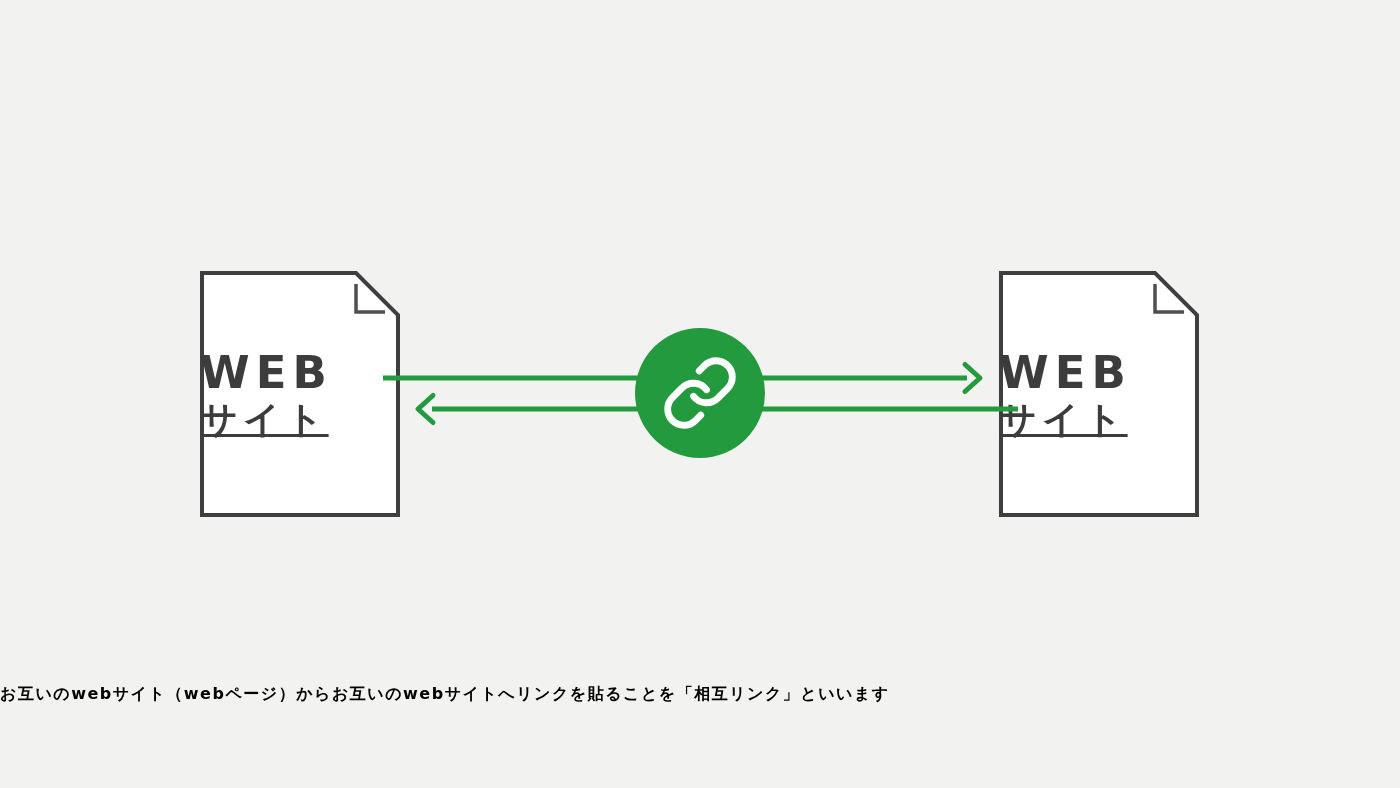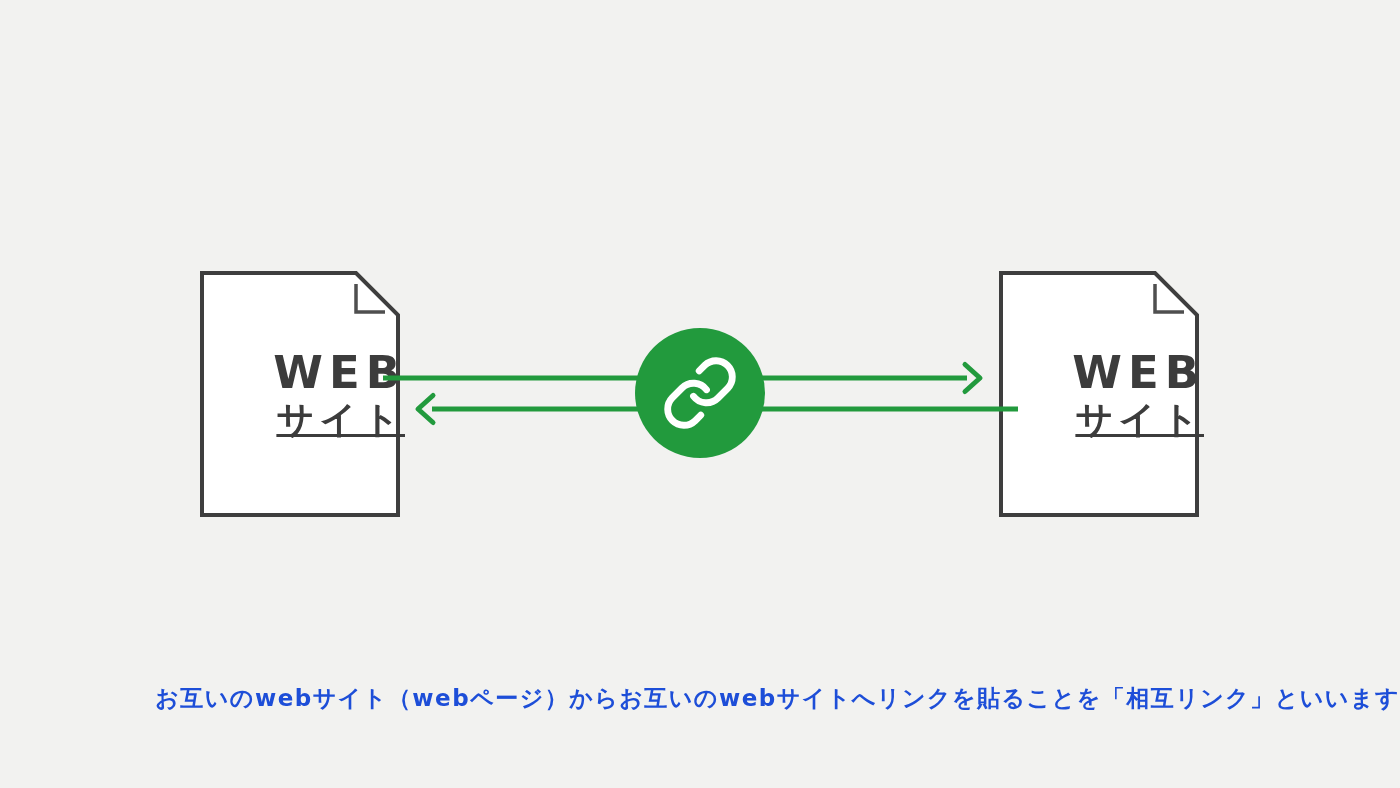--- a/index.html
+++ b/index.html
@@ -28,21 +28,21 @@
   .doc svg {
     position: absolute;
     inset: 0;
     display: block;
   }
   .doc-labels {
     position: absolute;
     inset: 0;
     display: flex;
     flex-direction: column;
-    align-items: flex-end;
+    align-items: flex-start;
     justify-content: center;
     padding-top: 0;
     gap: 6px;
   }
   .doc-line1 {
     font-size: 45px;
     font-weight: 600;
     letter-spacing: 6px;
     margin-right: -6px;
     color: #3c3c3c;
@@ -64,25 +64,25 @@
     inset: 0;
     pointer-events: none;
   }
 
   
   .caption {
     position: absolute;
     left: 0;
     right: 0;
     top: 684px;
-    text-align: right;
-    font-size: 23px;
+    text-align: left;
+    font-size: 16px;
     font-weight: bold;
     letter-spacing: 1.5px;
-    color: #1d4ed8;
+    color: #000000;
     line-height: 1.3;
   }
 </style>
 </head>
 <body>
 
 <div class="stage">
 
   <div class="doc left">
     <svg viewBox="0 0 200 246" width="200" height="246">

